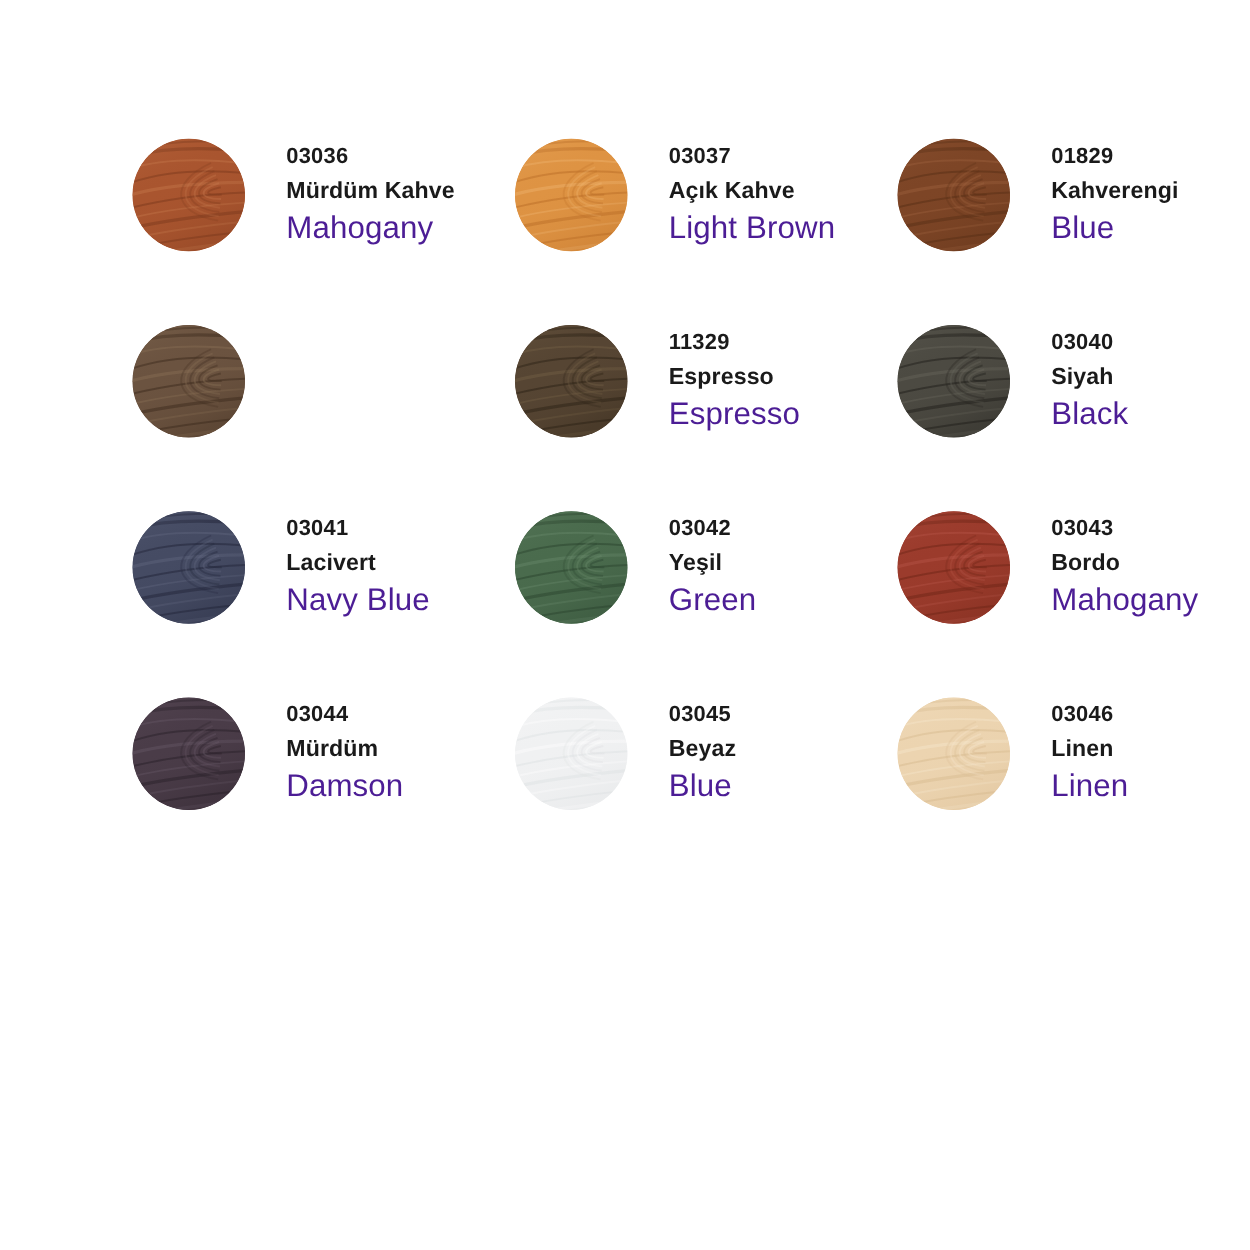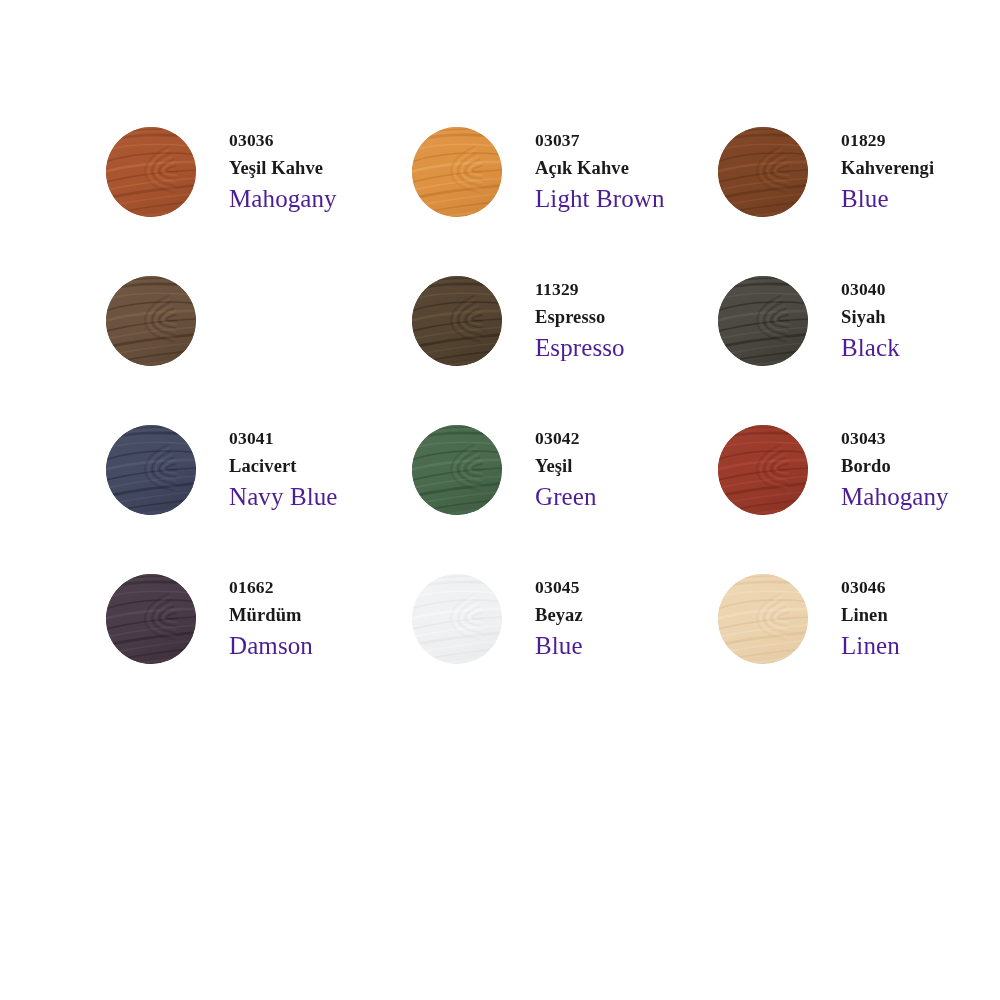--- a/index.html
+++ b/index.html
@@ -11,26 +11,25 @@
     width: 1000px;
     height: 1000px;
     font-family: "Liberation Sans", sans-serif;
     -webkit-font-smoothing: antialiased;
     overflow: hidden;
   }
 
   #swatch-grid {
     position: absolute;
     left: 106px;
-    top: 97px;
+    top: 81px;
     width: 880px;
     display: grid;
     grid-template-columns: 306px 306px 268px;
     grid-auto-rows: 149px;
-    font-family: Liberation Serif, serif;
   }
 
   .swatch-card {
     display: flex;
     align-items: center;
     gap: 0;
   }
 
   .swatch-disc {
     width: 90px;
@@ -117,21 +116,21 @@
               <path d="M67.6 28.5 C40 36.2 38 53.8 67.6 61.5" fill="none" stroke="#7e3a1d" stroke-width="1.5" opacity="0.33"></path>
               <path d="M66.7 25.125 C35.5 34.4 33.5 55.6 66.7 64.875" fill="none" stroke="#c87a4e" stroke-width="1.5" opacity="0.30000000000000004"></path>
               <path d="M65.8 21.75 C31 32.6 29 57.4 65.8 68.25" fill="none" stroke="#7e3a1d" stroke-width="1.5" opacity="0.27"></path>
             </g>
       <rect x="0" y="0" width="90" height="90" fill="url(#g0sh)"></rect>
     </g>
   </svg>
       </div>
       <div class="swatch-labels">
         <div class="label-code">03036</div>
-        <div class="label-name-tr">Yeşil Kahve</div>
+        <div class="label-name-tr">Mürdüm Kahve</div>
         <div class="label-name-en">Mahogany</div>
       </div>
     </div>
     <div class="swatch-card">
       <div class="swatch-disc" style="background: rgb(222, 147, 67);">
         <svg viewBox="0 0 90 90" preserveAspectRatio="none" xmlns="http://www.w3.org/2000/svg">
     <defs>
       <linearGradient id="g1sh" x1="0" y1="0" x2="0.5" y2="1">
         <stop offset="0%" stop-color="#f0b772" stop-opacity="0.35"></stop>
         <stop offset="45%" stop-color="#de9343" stop-opacity="0"></stop>
@@ -516,21 +515,21 @@
               <path d="M68.5 31.875 C44.5 38 42.5 52 68.5 58.125" fill="none" stroke="#6a5a68" stroke-width="1.5" opacity="0.36"></path>
               <path d="M67.6 28.5 C40 36.2 38 53.8 67.6 61.5" fill="none" stroke="#2a2029" stroke-width="1.5" opacity="0.33"></path>
               <path d="M66.7 25.125 C35.5 34.4 33.5 55.6 66.7 64.875" fill="none" stroke="#6a5a68" stroke-width="1.5" opacity="0.30000000000000004"></path>
               <path d="M65.8 21.75 C31 32.6 29 57.4 65.8 68.25" fill="none" stroke="#2a2029" stroke-width="1.5" opacity="0.27"></path>
             </g>
       <rect x="0" y="0" width="90" height="90" fill="url(#g9sh)"></rect>
     </g>
   </svg>
       </div>
       <div class="swatch-labels">
-        <div class="label-code">01662</div>
+        <div class="label-code">03044</div>
         <div class="label-name-tr">Mürdüm</div>
         <div class="label-name-en">Damson</div>
       </div>
     </div>
     <div class="swatch-card">
       <div class="swatch-disc" style="background: rgb(240, 241, 242);">
         <svg viewBox="0 0 90 90" preserveAspectRatio="none" xmlns="http://www.w3.org/2000/svg">
     <defs>
       <linearGradient id="g10sh" x1="0" y1="0" x2="0.5" y2="1">
         <stop offset="0%" stop-color="#ffffff" stop-opacity="0.35"></stop>

